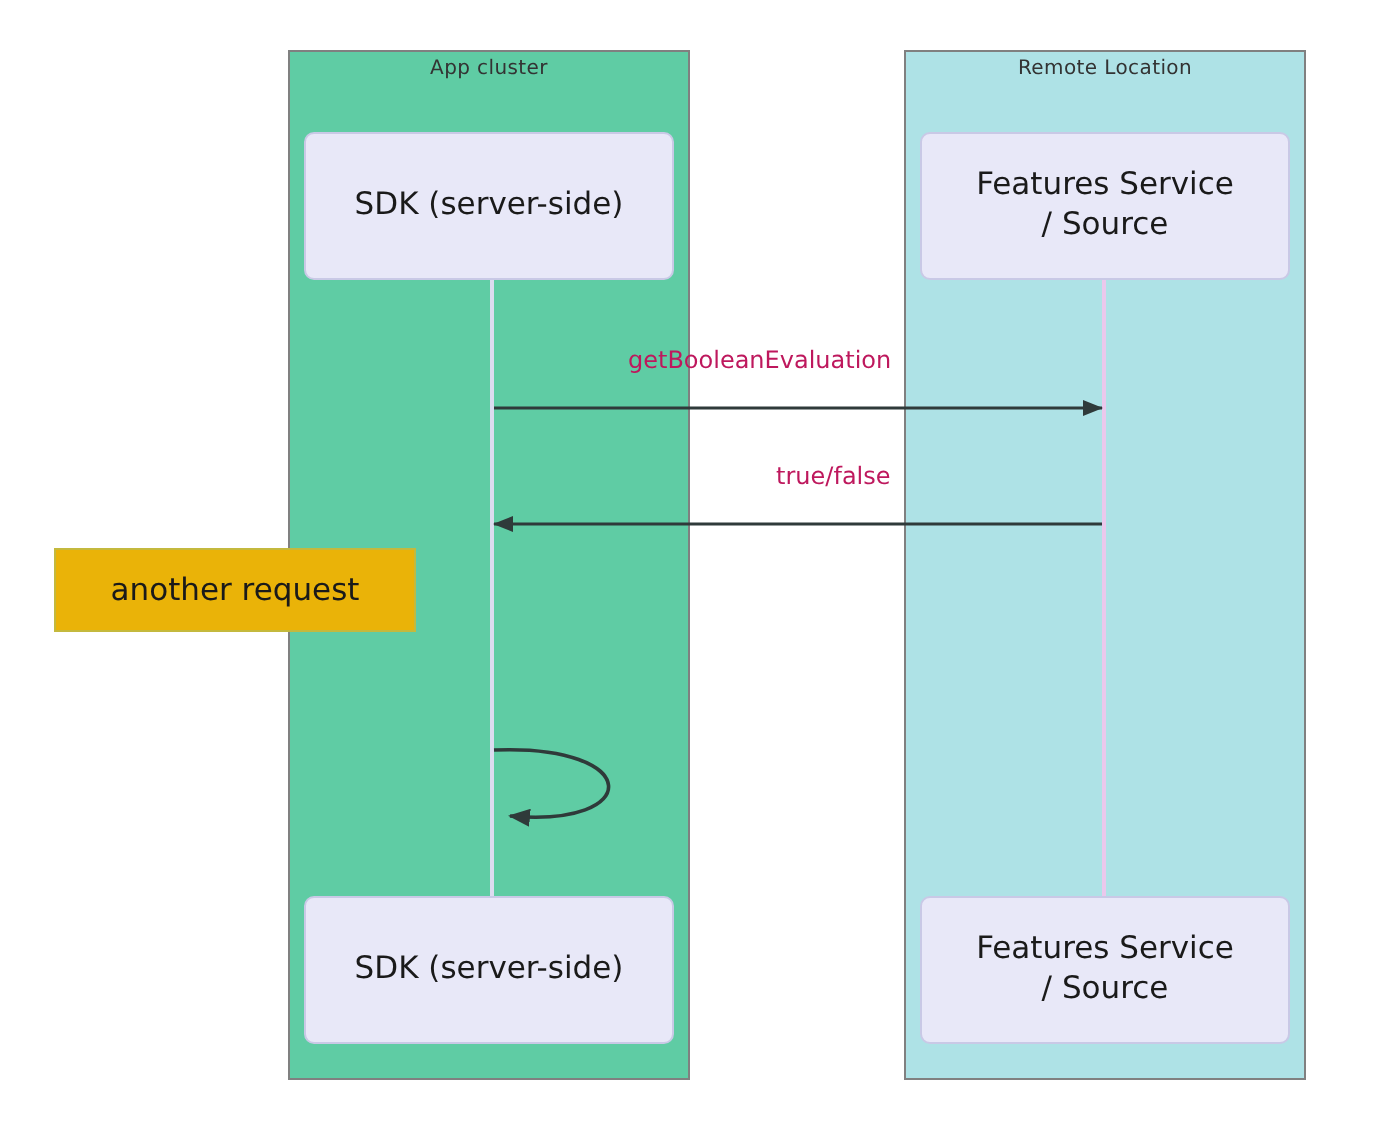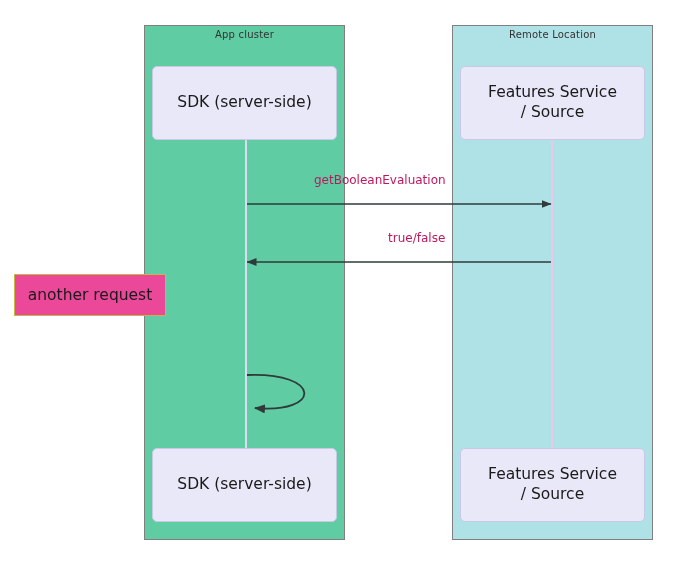--- a/index.html
+++ b/index.html
@@ -137,15 +137,15 @@
     <line id="arrow-line-2" stroke="#2F3A3A" stroke-width="1.6" marker-end="url(#arrowhead-left)" x1="551" y1="262" x2="247" y2="262"></line>
 
     <path id="arrow-self-loop" fill="none" stroke="#2F3A3A" stroke-width="1.8" marker-end="url(#arrowhead-self)" d="M 247 375 C 322 372, 322 414, 255 408"></path>
   </svg>
 
   <div class="msg-label" id="label-msg-1" style="left: 313.992px; top: 173px; width: auto; text-align: left; padding-left: 0px;">getBooleanEvaluation</div>
 
   <div class="msg-label" id="label-msg-2" style="left: 362.047px; top: 231px; width: auto; text-align: left; padding-left: 0px; margin-left: 26px;">true/false</div>
 
 
-  <div class="note" id="note-another-request" style="left: 14px; top: 274px; width: 152px; height: 42px; background: #ec4899; border-color: rgb(196, 185, 61); z-index: 5;">another request</div>
+  <div class="note" id="note-another-request" style="left: 27px; top: 274px; width: 181px; height: 42px; background: #eab308; border-color: rgb(196, 185, 61); z-index: 5;">another request</div>
 
 </div>
 
 </body></html>

